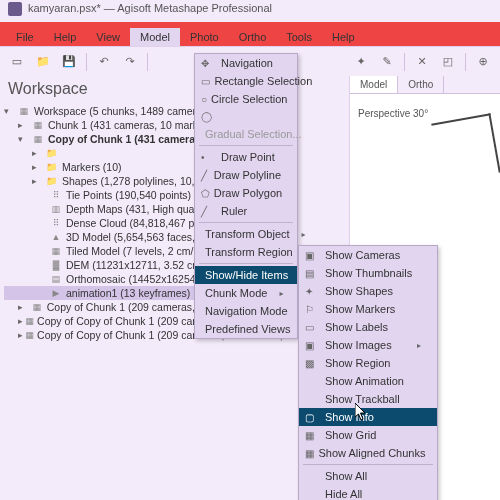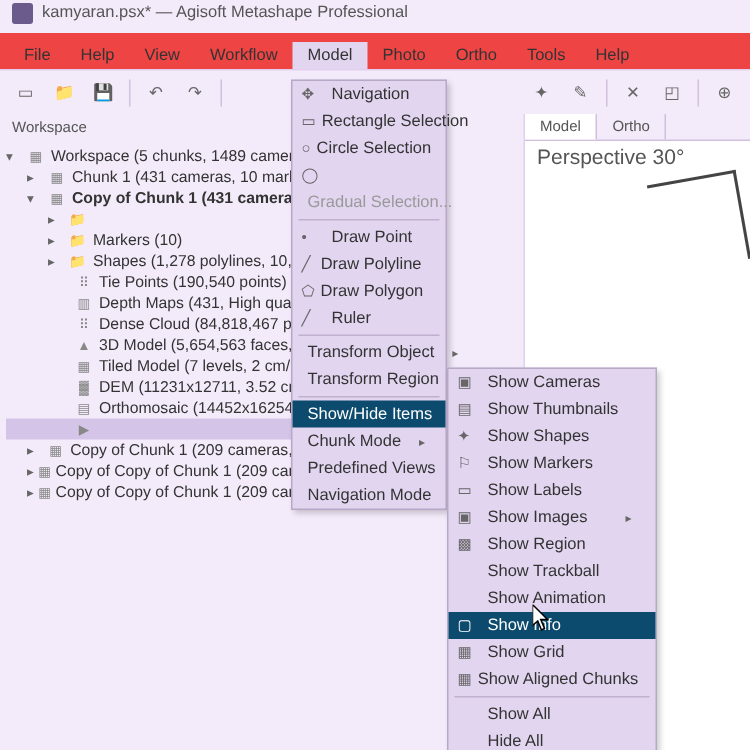--- a/index.html
+++ b/index.html
@@ -8,34 +8,34 @@
 .app-icon{width:14px;height:14px;background:#6b5b8c;margin-right:6px;border-radius:2px}
 .title-text{color:#555}
 .menubar{height:24px;display:flex;align-items:flex-end;padding:0 6px;background:#ef4444}
 .menu-item{padding:3px 10px;color:#333;cursor:default}
 .menu-item.active{background:#e2d5f0}
 .toolbar{height:30px;display:flex;align-items:center;padding:2px 6px;gap:4px;background:#f4ebfa;border-top:1px solid #e0d0ee}
 .tb-btn{width:22px;height:22px;display:flex;align-items:center;justify-content:center;color:#666}
 .tb-sep{width:1px;height:18px;background:#d0c0de;margin:0 2px}
 .content{display:flex;height:calc(100% - 76px)}
 .workspace-panel{width:350px;background:#f4ebfa;border-right:1px solid #e0d0ee;position:relative}
-.ws-header{padding:4px 8px;color:#555;font-size:10px}
+.ws-header{padding:4px 8px;color:#555;font-size:16px}
 .tree{padding:2px 4px}
 .tree-row{display:flex;align-items:center;padding:1px 0;white-space:nowrap;overflow:hidden}
 .tree-caret{width:10px;color:#666;font-size:9px}
 .tree-icon{width:14px;height:12px;margin:0 3px;display:inline-flex;align-items:center;justify-content:center;font-size:9px;color:#888}
 .tree-label{color:#333;font-size:10.5px}
 .bold{font-weight:bold}
 .tree-row.sel{background:#d4c4e8}
 .i1{padding-left:14px}.i2{padding-left:28px}.i3{padding-left:42px}
 .view-panel{flex:1;background:#fff;position:relative}
 .vp-tabs{display:flex;background:#f4ebfa;border-bottom:1px solid #d0c0de}
 .vp-tab{padding:3px 10px;font-size:10px;color:#555;border-right:1px solid #d0c0de}
 .vp-tab.active{background:#fff}
-.persp{position:absolute;top:20px;left:8px;font-size:14px;color:#555}
+.persp{position:absolute;top:32px;left:8px;font-size:10px;color:#555}
 .diag{position:absolute;top:42px;right:4px;width:60px;height:60px;border-top:2px solid #444;border-right:2px solid #444;transform:rotate(-10deg)}
 .dropdown{position:absolute;background:#e2d5f0;border:1px solid #b8a8c8;box-shadow:2px 2px 4px rgba(0,0,0,0.2);z-index:100}
 .dd-item{display:flex;align-items:center;padding:3px 16px 3px 6px;color:#333;font-size:11px;white-space:nowrap}
 .dd-item.hl{background:#0c4a6e;color:#fff}
 .dd-item.dis{color:#999}
 .dd-icon{width:16px;margin-right:4px;color:#666;font-size:10px}
 .dd-arrow{margin-left:auto;padding-left:12px;color:#666;font-size:8px}
 .dd-sep{height:1px;background:#c0b0d0;margin:2px 4px}
 .model-menu{top:53px;left:194px;width:104px}
 .submenu{top:245px;left:298px;width:140px}
@@ -46,21 +46,20 @@
 
 <div class="titlebar">
   <div class="app-icon"></div>
   <span class="title-text">kamyaran.psx* — Agisoft Metashape Professional</span>
 </div>
 
 <div class="menubar">
   <div class="menu-item">File</div>
   <div class="menu-item">Help</div>
   <div class="menu-item">View</div>
-  <div class="menu-item">Workflow</div>
   <div class="menu-item active">Model</div>
   <div class="menu-item">Photo</div>
   <div class="menu-item">Ortho</div>
   <div class="menu-item">Tools</div>
   <div class="menu-item">Help</div>
 </div>
 
 <div class="toolbar">
   <div class="tb-btn">▭</div>
   <div class="tb-btn">📁</div>
@@ -135,20 +134,21 @@
       <div class="tree-row i3">
           <span class="tree-icon">▓</span>
           <span class="tree-label">DEM (11231x12711, 3.52 cm/</span>
         </div>
       <div class="tree-row i3">
           <span class="tree-icon">▤</span>
           <span class="tree-label">Orthomosaic (14452x16254, 1</span>
         </div>
       <div class="tree-row i3 sel">
           <span class="tree-icon">▶</span>
+          <span class="tree-label">animation1 (13 keyframes)</span>
         </div>
       <div class="tree-row i1">
           <span class="tree-caret">▸</span>
           <span class="tree-icon">▦</span>
           <span class="tree-label">Copy of Chunk 1 (209 cameras, 10 markers, 136,317 points) [R]</span>
         </div>
       <div class="tree-row i1">
           <span class="tree-caret">▸</span>
           <span class="tree-icon">▦</span>
           <span class="tree-label">Copy of Copy of Chunk 1 (209 cameras, 10 markers, 136,317 points</span>
@@ -224,26 +224,26 @@
       <span>Show/Hide Items</span>
       <span class="dd-arrow" style="color:#fff">▸</span>
     </div>
   <div class="dd-item">
       <span class="dd-icon"></span>
       <span>Chunk Mode</span>
       <span class="dd-arrow">▸</span>
     </div>
   <div class="dd-item">
       <span class="dd-icon"></span>
+      <span>Navigation Mode</span>
+      <span class="dd-arrow">▸</span>
+    </div>
+  <div class="dd-item">
+      <span class="dd-icon"></span>
       <span>Predefined Views</span>
-      <span class="dd-arrow">▸</span>
-    </div>
-  <div class="dd-item">
-      <span class="dd-icon"></span>
-      <span>Navigation Mode</span>
       <span class="dd-arrow">▸</span>
     </div>
 </div>
 
 <div class="dropdown submenu">
   <div class="dd-item">
       <span class="dd-icon">▣</span>
       <span>Show Cameras</span>
     </div>
   <div class="dd-item">
@@ -266,25 +266,25 @@
       <span class="dd-icon">▣</span>
       <span>Show Images</span>
       <span class="dd-arrow">▸</span>
     </div>
   <div class="dd-item">
       <span class="dd-icon">▩</span>
       <span>Show Region</span>
     </div>
   <div class="dd-item">
       <span class="dd-icon"></span>
+      <span>Show Animation</span>
+    </div>
+  <div class="dd-item">
+      <span class="dd-icon"></span>
       <span>Show Trackball</span>
-    </div>
-  <div class="dd-item">
-      <span class="dd-icon"></span>
-      <span>Show Animation</span>
     </div>
   <div class="dd-item hl">
       <span class="dd-icon" style="color:#fff">▢</span>
       <span>Show Info</span>
     </div>
   <div class="dd-item">
       <span class="dd-icon">▦</span>
       <span>Show Grid</span>
     </div>
   <div class="dd-item">

